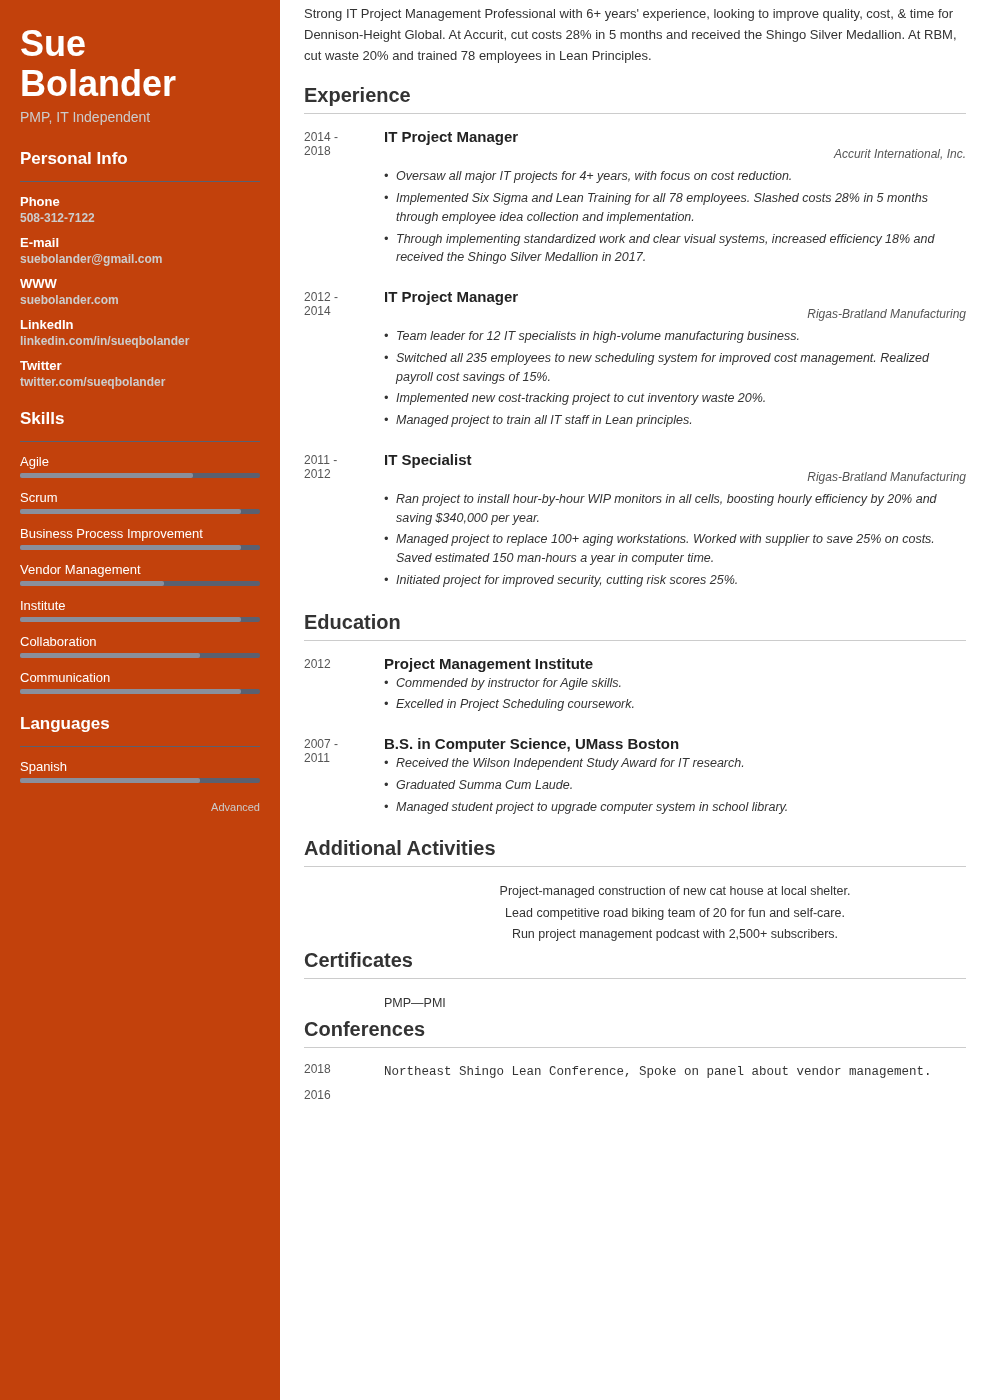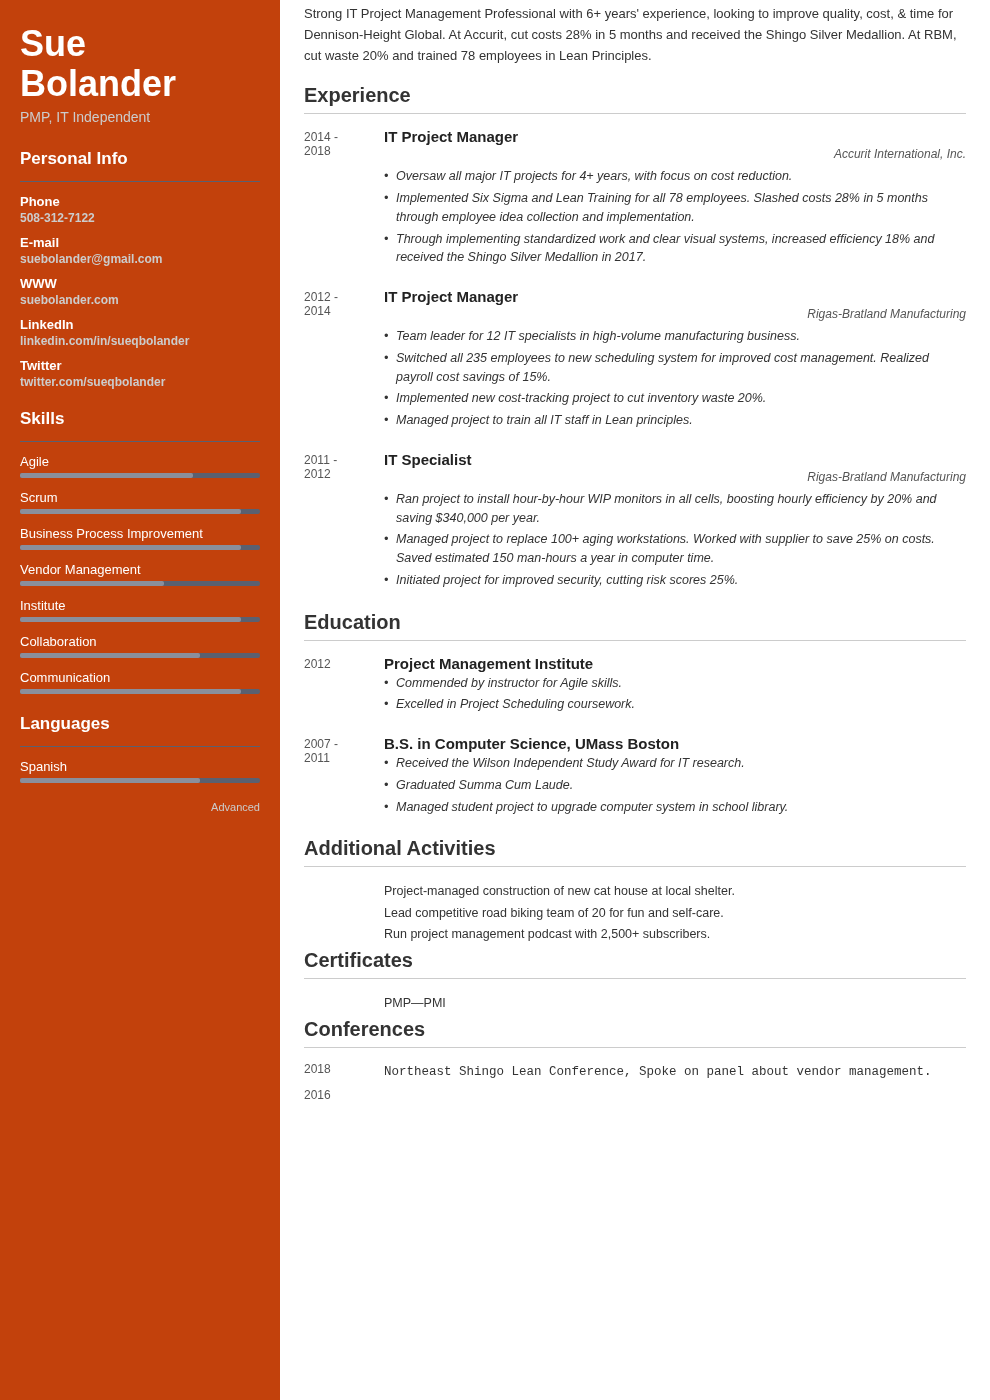--- a/index.html
+++ b/index.html
@@ -190,20 +190,21 @@
     .simple-content {
       flex: 1;
       font-size: 12.5px;
       color: #333;
       line-height: 1.6;
       font-family: Liberation Mono, monospace;
     }
     .activity-block {
       margin-left: 80px;
       margin-bottom: 4px;
+      text-align: center;
     }
     .activity-text {
       font-size: 12.5px;
       color: #333;
       line-height: 1.7;
     }
     .cert-block {
       margin-left: 80px;
     }
     .cert-text {

